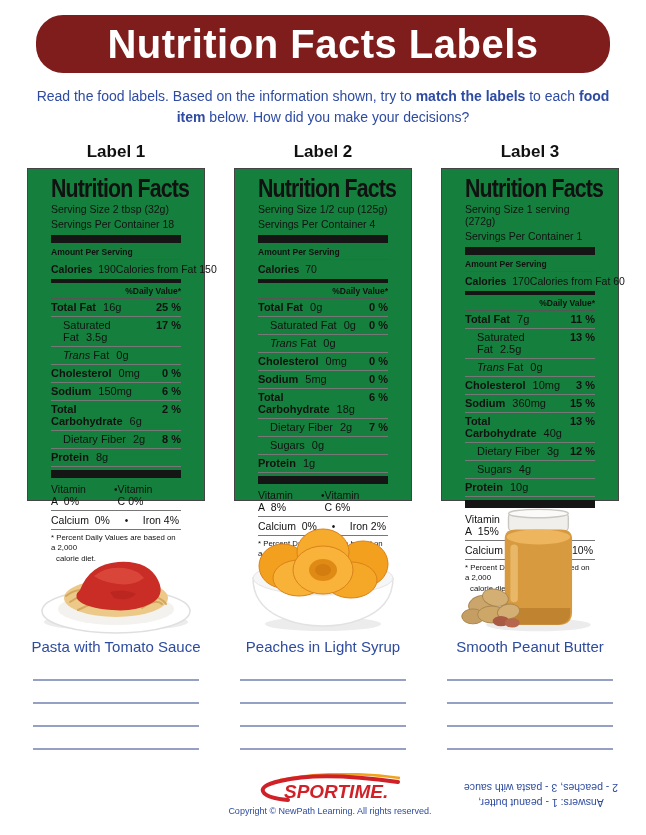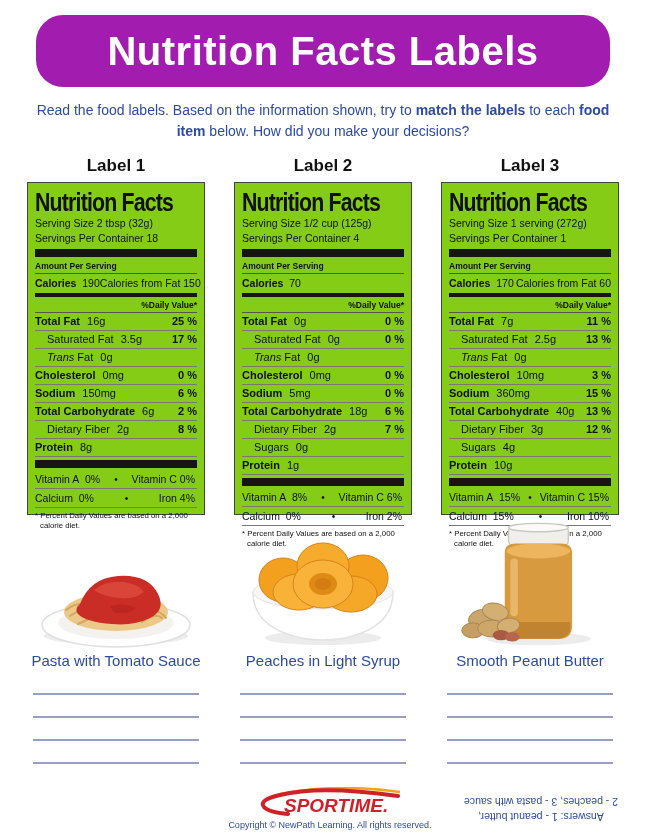--- a/index.html
+++ b/index.html
@@ -1,35 +1,35 @@
 <!DOCTYPE html>
 <html><head>
 <meta charset="utf-8">
 <style>
   html,body{margin:0;padding:0;background:#fff;}
   .page{position:relative;width:646px;height:835px;background:#fff;overflow:hidden;
         font-family:"Liberation Sans",sans-serif;color:#111;}
 
   
-  .banner{margin:15px auto 0;width:574px;height:72px;background:#a21caf;border-radius:27px;
+  .banner{margin:15px auto 0;width:574px;height:58px;background:#7f1d1d;border-radius:27px;
           display:flex;align-items:center;justify-content:center;}
   .banner span{color:#fff;font-size:40px;font-weight:bold;letter-spacing:.5px;}
 
   
   .instructions{width:575px;margin:13px auto 10px;text-align:center;color:#2e4ba4;
                 font-size:14px;line-height:1.5;}
   .instructions b{font-weight:bold;}
 
   
   .cols{display:flex;justify-content:center;gap:29px;padding:0 30px;}
   .col{width:178px;flex:0 0 178px;}
 
   
   .label-heading{text-align:center;font-size:17px;font-weight:bold;margin:4px 0 6px;}
-  .nf-box{border:1.5px solid #444;background:#84cc16;padding:6px 7px 5px;height:333px;box-sizing:border-box;}
+  .nf-box{border:1.5px solid #444;background:#15803d;padding:6px 23px 5px;height:333px;box-sizing:border-box;}
   .nf-title{font-weight:bold;font-size:26px;letter-spacing:-1px;white-space:nowrap;
             transform:scaleX(.82);transform-origin:left center;line-height:1.02;}
   .nf-serving{font-size:10.5px;padding:1.5px 0;}
   .bar{background:#151515;}
   .bar-thick{height:8px;margin:3px 0 2px;}
   .bar-med{height:4px;margin:2px 0 1px;}
   .nf-aps{font-size:8.5px;font-weight:bold;padding:2px 0 2px;border-bottom:1px solid #555;}
   .nf-cal-row{display:flex;justify-content:space-between;align-items:baseline;
               font-size:10.5px;padding:3px 0 2px;white-space:nowrap;}
   .nf-cal-row b{font-weight:bold;}

